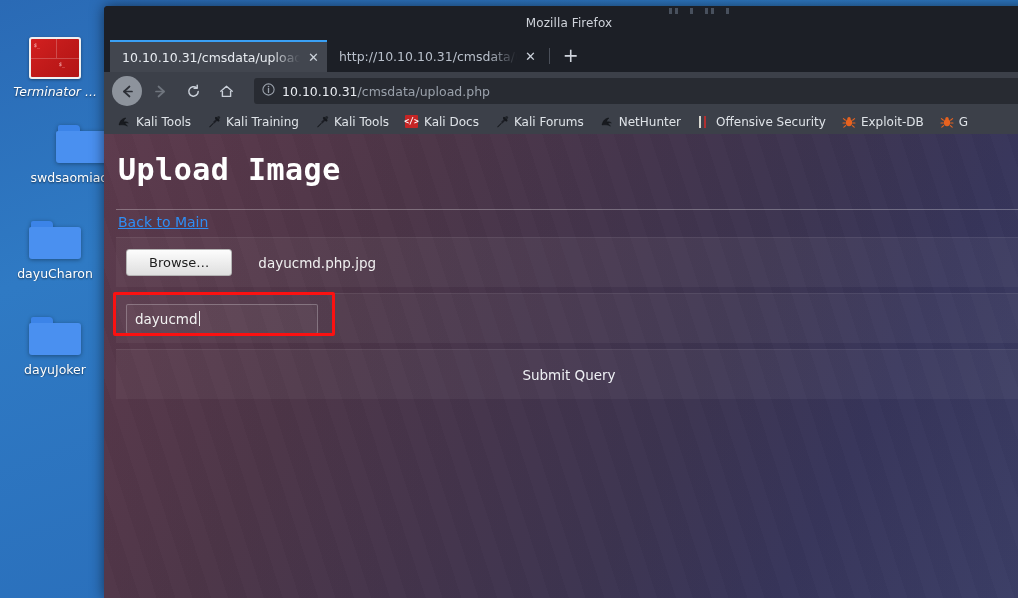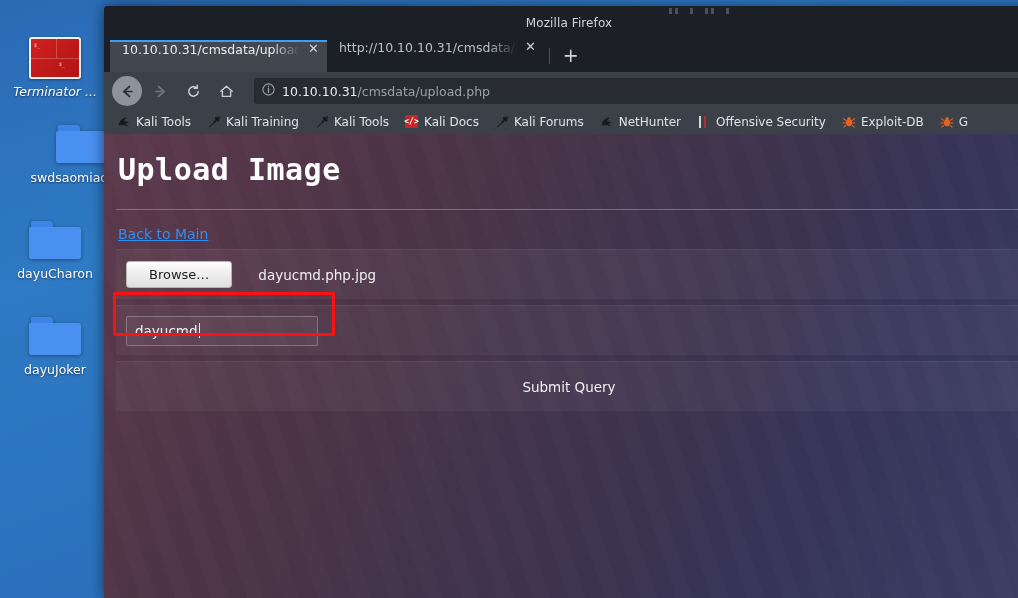--- a/index.html
+++ b/index.html
@@ -93,21 +93,21 @@
   }
   .decor i { display:block; width:3px; height:6px; background:#8fa0b8; }
   .decor .sp { width: 6px; background: transparent; }
 
   
   .tabstrip {
     height: 32px; background: #1c1f26; display: flex; align-items: flex-end;
     padding-left: 6px;
   }
   .tab {
-    height: 32px; display: flex; gap: 6px;
+    height: 32px; display: flex; align-items: center; gap: 6px;
     padding: 0 6px 0 12px; font-size: 12.5px; color: #b9c0cb;
     max-width: 222px; position: relative;
   }
   .tab.active {
     background: #42464f; color: #e8ecf1;
     border-top: 2px solid #3aa0f5;
   }
   .tab .ttitle {
     white-space: nowrap; overflow: hidden; text-overflow: clip;
     max-width: 178px;
@@ -175,21 +175,21 @@
   }
   .page-inner { position: relative; z-index: 1; }
 
   h1.uptitle {
     color: #ffffff; font-family: "DejaVu Sans Mono", "Liberation Mono", monospace;
     font-size: 30px; font-weight: bold; letter-spacing: .5px;
     padding: 18px 0 0 14px;
   }
   .hrule { height: 1px; background: rgba(255,255,255,.28); margin: 22px 12px 0 12px; }
   .backlink {
-    display: inline-block; margin: 16px 0 0 14px;
+    display: inline-block; margin: 4px 0 0 14px;
     color: #2f8ef4; font-size: 14px; text-decoration: underline;
     font-family: "DejaVu Sans", sans-serif;
   }
   .frow {
     margin: 6px 12px 0 12px; height: 50px;
     background: rgba(255,255,255,.045);
     border-top: 1px solid rgba(255,255,255,.07);
     display: flex; align-items: center; padding: 0 10px;
   }
   .frow.submitrow { justify-content: center; }

